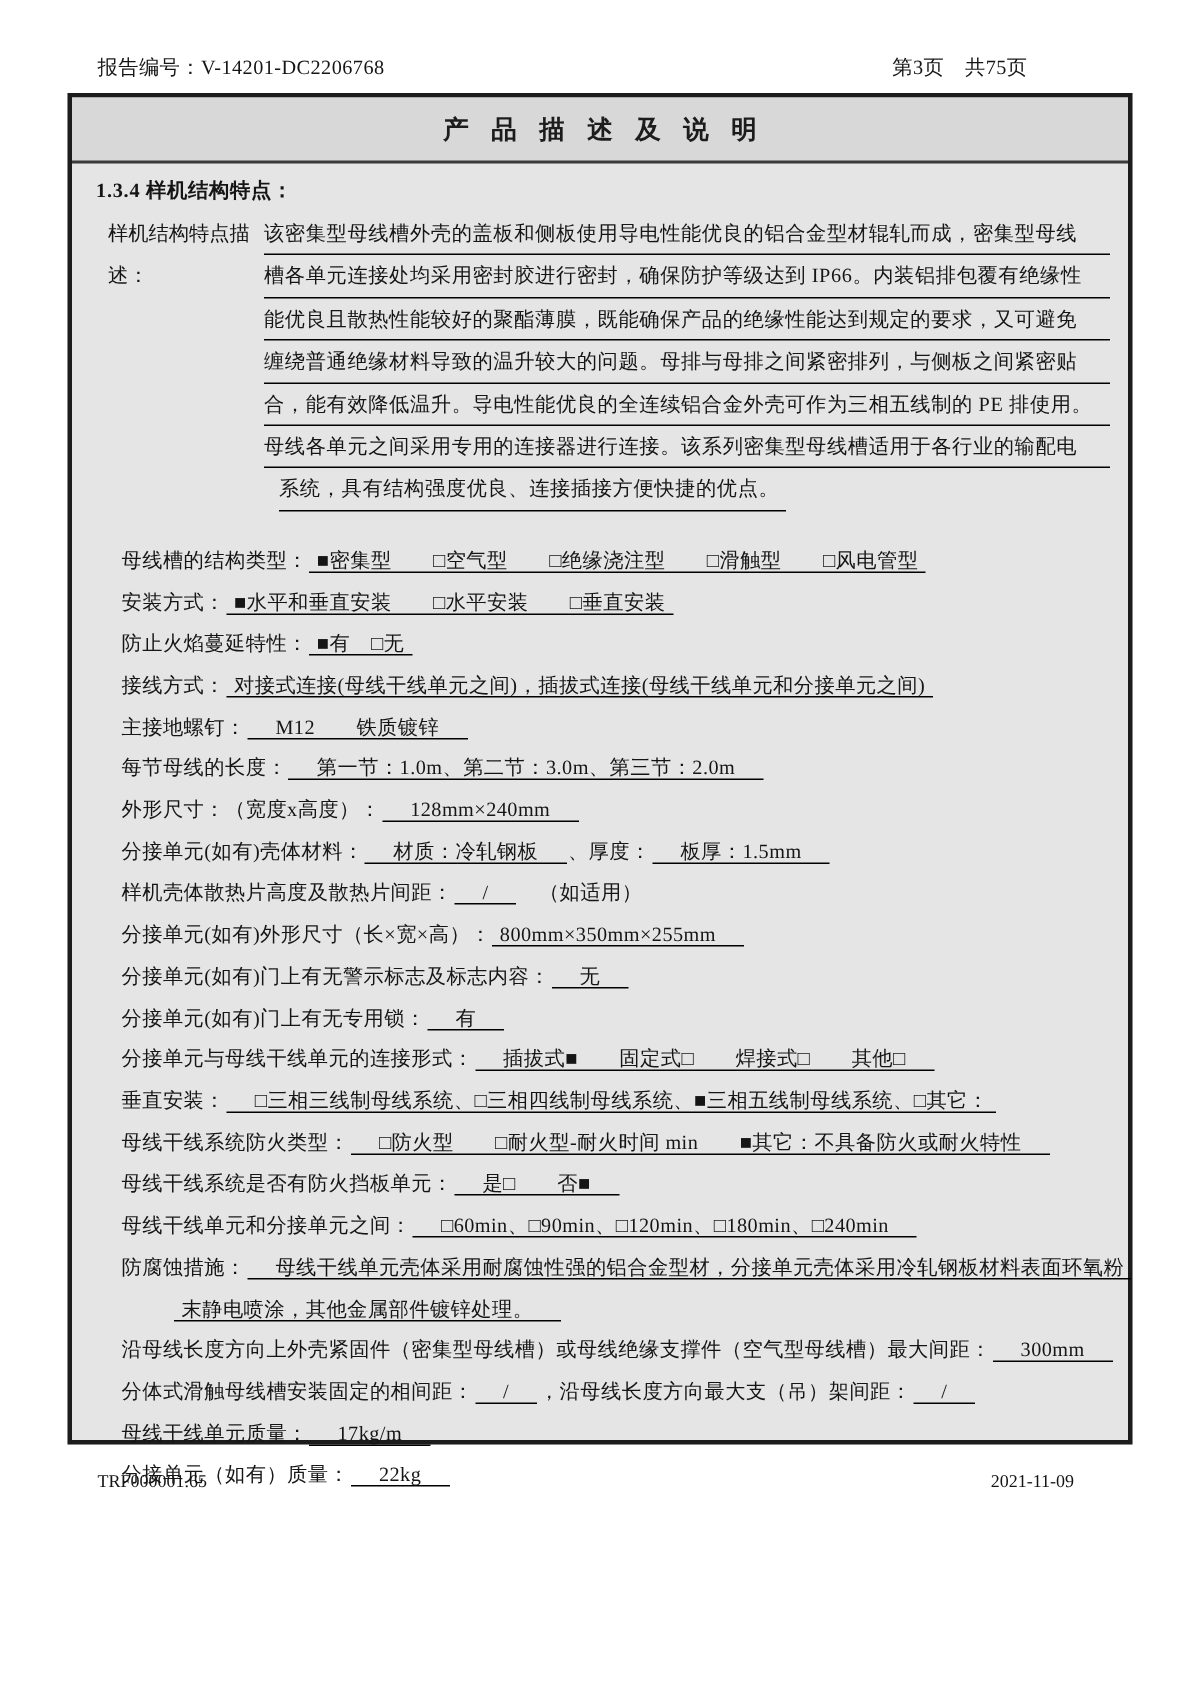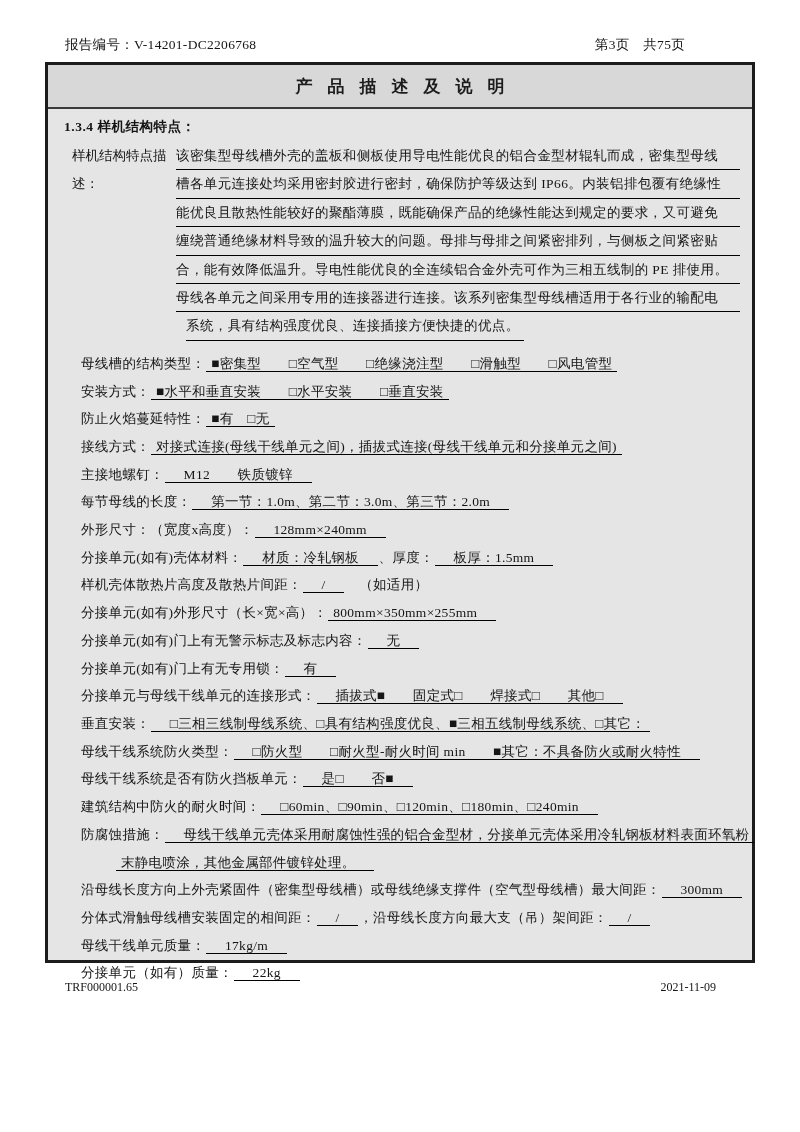--- a/index.html
+++ b/index.html
@@ -31,21 +31,21 @@
     font-size:13.5px; font-weight:bold; margin:2px 0 6px 0; letter-spacing:0.5px;
   }
   .desc-row { display:flex; margin-left:8px; font-size:13.5px; }
   .desc-label { width:104px; flex:none; line-height:27.5px; }
   .desc-lines { flex:1; min-width:0; }
   .desc-line {
     border-bottom:1px solid #000; line-height:27.4px;
     white-space:nowrap; overflow:hidden; letter-spacing:0.4px;
   }
   .desc-line:last-child { display:inline-block; border-bottom:1px solid #000; padding-right:4px;margin-left:10px; }
-  .rows { margin-top:5px; }
+  .rows { margin-top:15px; }
   .row {
     margin-left:16px; line-height:27.7px; font-size:13.5px;
     white-space:nowrap; letter-spacing:0.3px;
   }
   .row .u { border-bottom:1px solid #000; padding:0 5px; }
   .row .pl { padding:0 1px; }
   .page-footer {
     margin:17px 84px 0 65px;
     display:flex; justify-content:space-between;
     font-size:12px;
@@ -78,24 +78,24 @@
           <div class="row"><span class="pl">接线方式：</span><span class="u">对接式连接(母线干线单元之间)，插拔式连接(母线干线单元和分接单元之间)</span></div>
           <div class="row"><span class="pl">主接地螺钉：</span><span class="u">　M12　　铁质镀锌　</span></div>
           <div class="row"><span class="pl">每节母线的长度：</span><span class="u">　第一节：1.0m、第二节：3.0m、第三节：2.0m　</span></div>
           <div class="row"><span class="pl">外形尺寸：（宽度x高度）：</span><span class="u">　128mm×240mm　</span></div>
           <div class="row"><span class="pl">分接单元(如有)壳体材料：</span><span class="u">　材质：冷轧钢板　</span><span class="pl">、厚度：</span><span class="u">　板厚：1.5mm　</span></div>
           <div class="row"><span class="pl">样机壳体散热片高度及散热片间距：</span><span class="u">　/　</span><span class="pl">　（如适用）</span></div>
           <div class="row"><span class="pl">分接单元(如有)外形尺寸（长×宽×高）：</span><span class="u">800mm×350mm×255mm　</span></div>
           <div class="row"><span class="pl">分接单元(如有)门上有无警示标志及标志内容：</span><span class="u">　无　</span></div>
           <div class="row"><span class="pl">分接单元(如有)门上有无专用锁：</span><span class="u">　有　</span></div>
           <div class="row"><span class="pl">分接单元与母线干线单元的连接形式：</span><span class="u">　插拔式■　　固定式□　　焊接式□　　其他□　</span></div>
-          <div class="row"><span class="pl">垂直安装：</span><span class="u">　□三相三线制母线系统、□具有结构强度优良、■三相五线制母线系统、□其它：</span></div>
+          <div class="row"><span class="pl">垂直安装：</span><span class="u">　□三相三线制母线系统、□三相四线制母线系统、■三相五线制母线系统、□其它：</span></div>
           <div class="row"><span class="pl">母线干线系统防火类型：</span><span class="u">　□防火型　　□耐火型-耐火时间 min　　■其它：不具备防火或耐火特性　</span></div>
           <div class="row"><span class="pl">母线干线系统是否有防火挡板单元：</span><span class="u">　是□　　否■　</span></div>
-          <div class="row"><span class="pl">建筑结构中防火的耐火时间：</span><span class="u">　□60min、□90min、□120min、□180min、□240min　</span></div>
+          <div class="row"><span class="pl">母线干线单元和分接单元之间：</span><span class="u">　□60min、□90min、□120min、□180min、□240min　</span></div>
           <div class="row"><span class="pl">防腐蚀措施：</span><span class="u">　母线干线单元壳体采用耐腐蚀性强的铝合金型材，分接单元壳体采用冷轧钢板材料表面环氧粉</span></div>
           <div class="row" style="margin-left: 52px;"><span class="u">末静电喷涂，其他金属部件镀锌处理。　</span></div>
           <div class="row"><span class="pl">沿母线长度方向上外壳紧固件（密集型母线槽）或母线绝缘支撑件（空气型母线槽）最大间距：</span><span class="u">　300mm　</span></div>
           <div class="row"><span class="pl">分体式滑触母线槽安装固定的相间距：</span><span class="u">　/　</span><span class="pl">，沿母线长度方向最大支（吊）架间距：</span><span class="u">　/　</span></div>
           <div class="row"><span class="pl">母线干线单元质量：</span><span class="u">　17kg/m　</span></div>
           <div class="row"><span class="pl">分接单元（如有）质量：</span><span class="u">　22kg　</span></div>
         </div>
     </div>
   </div>
 

